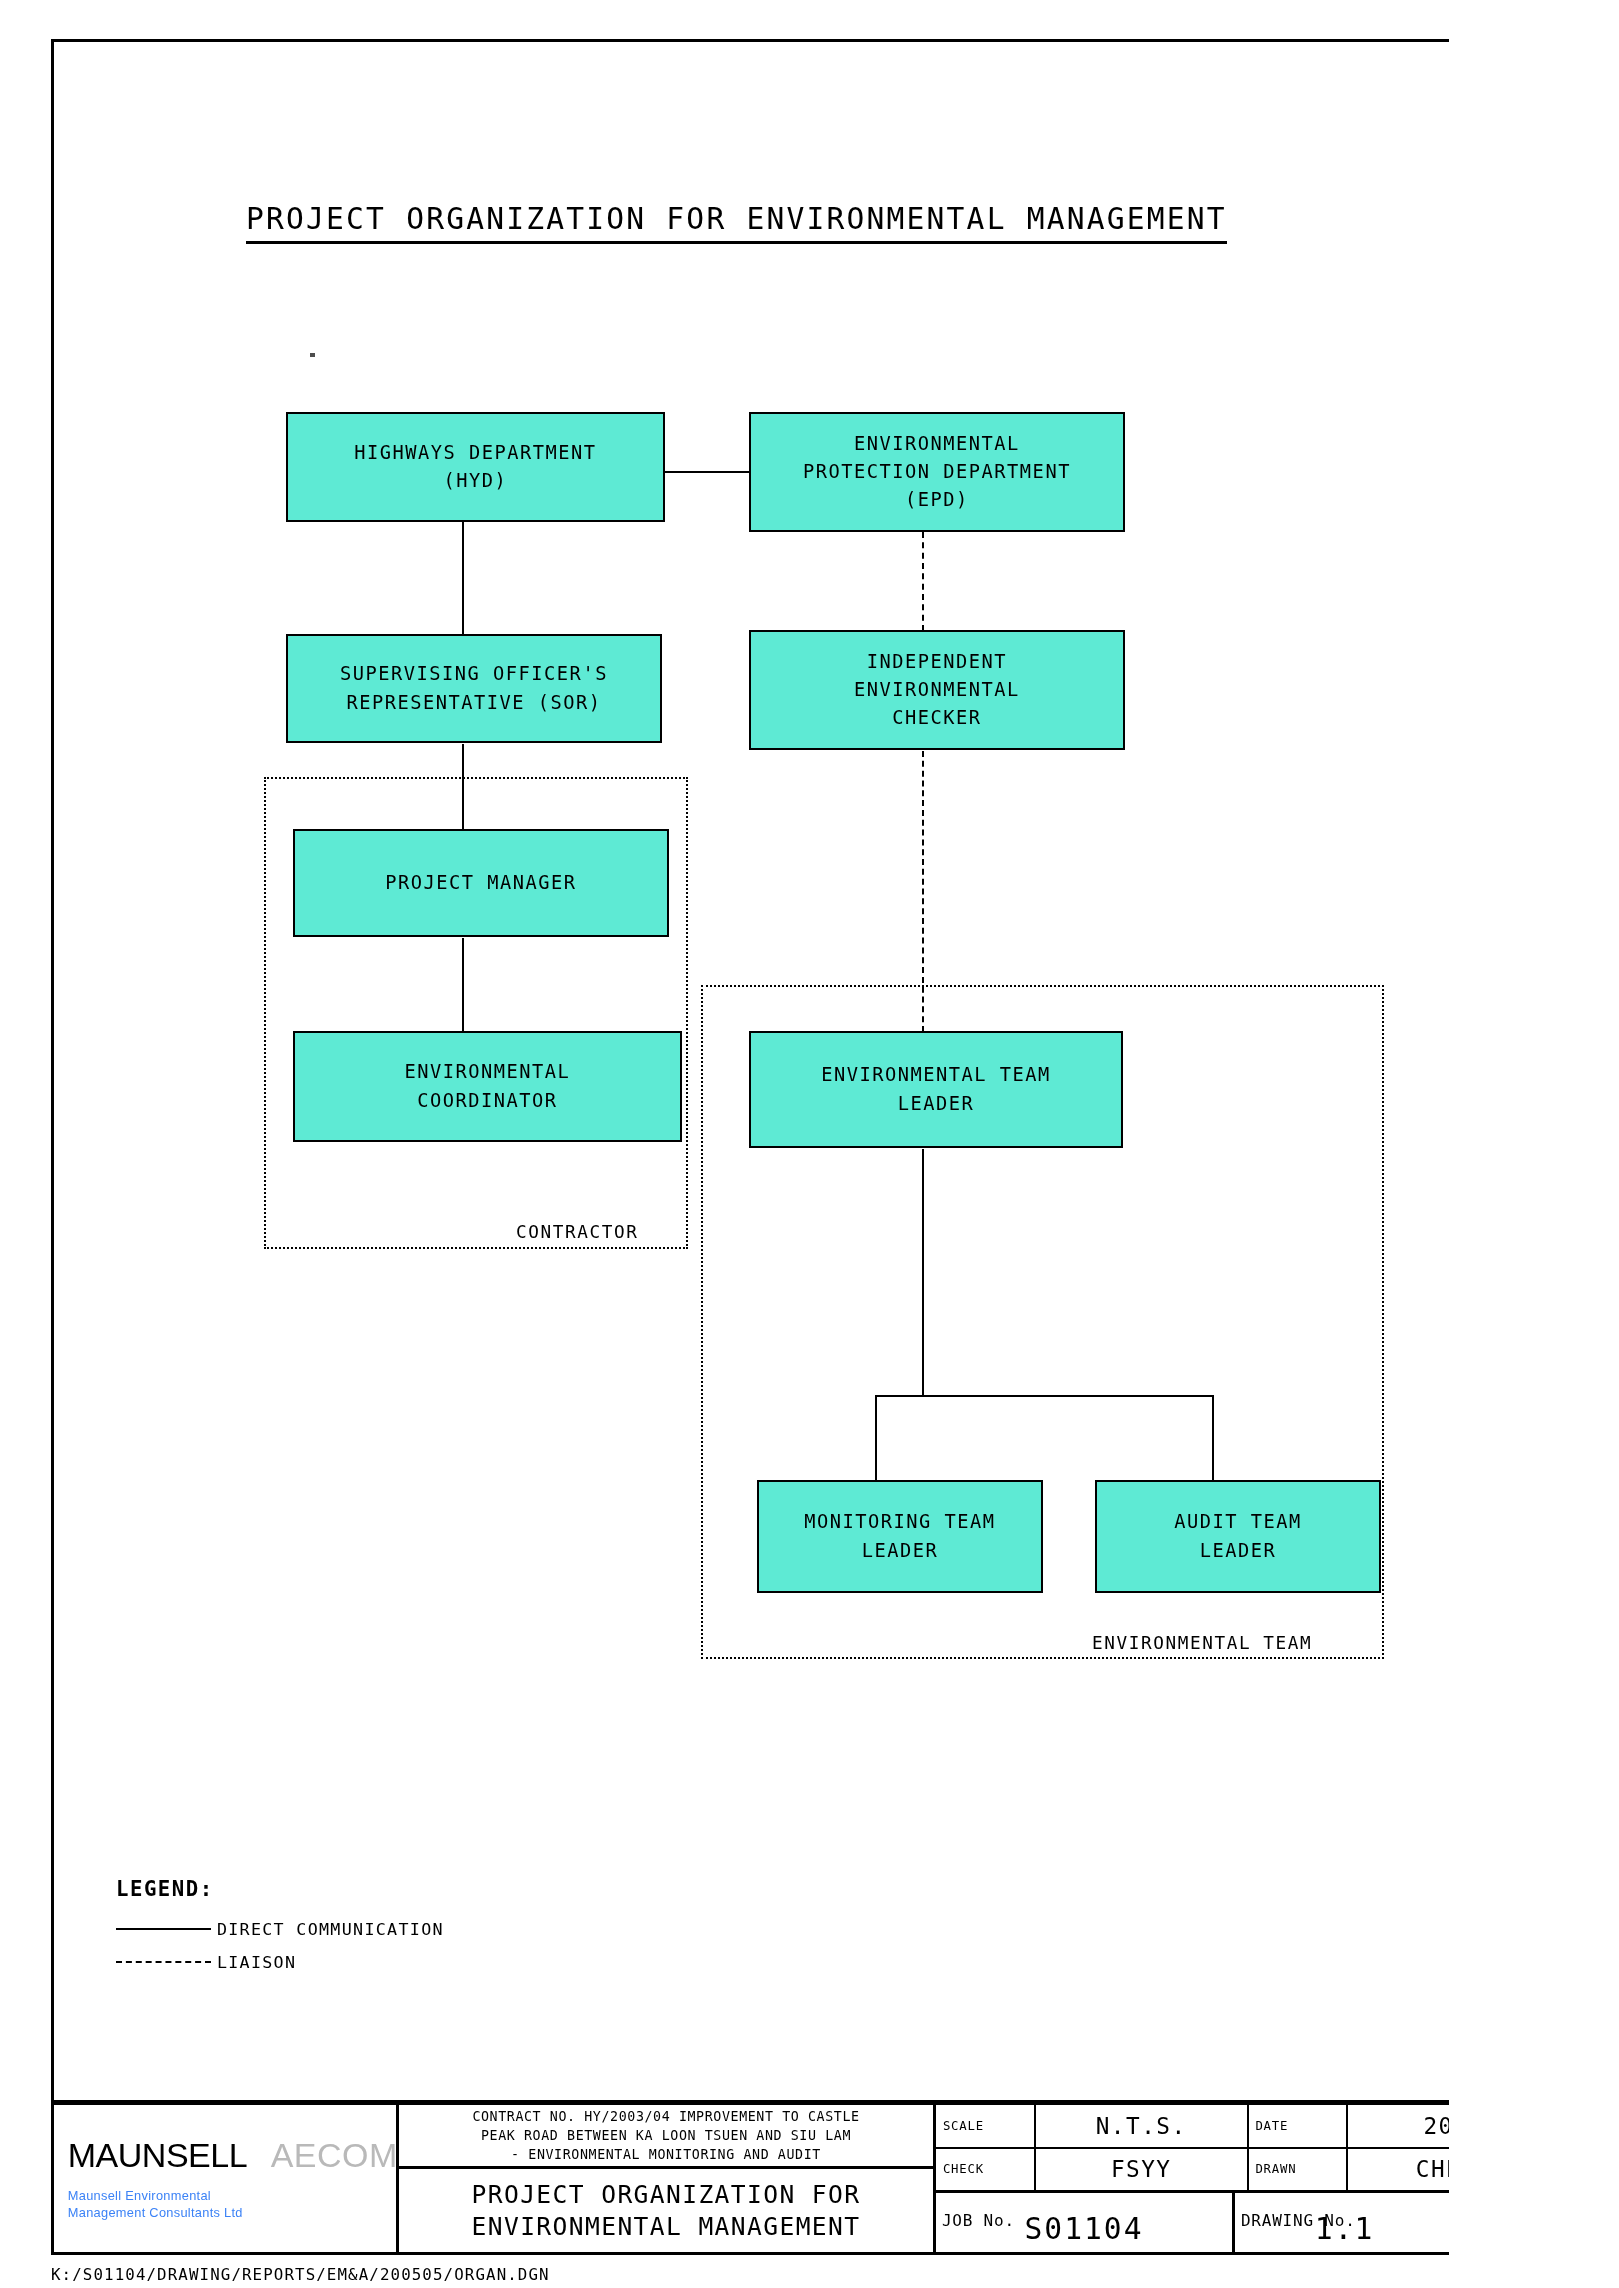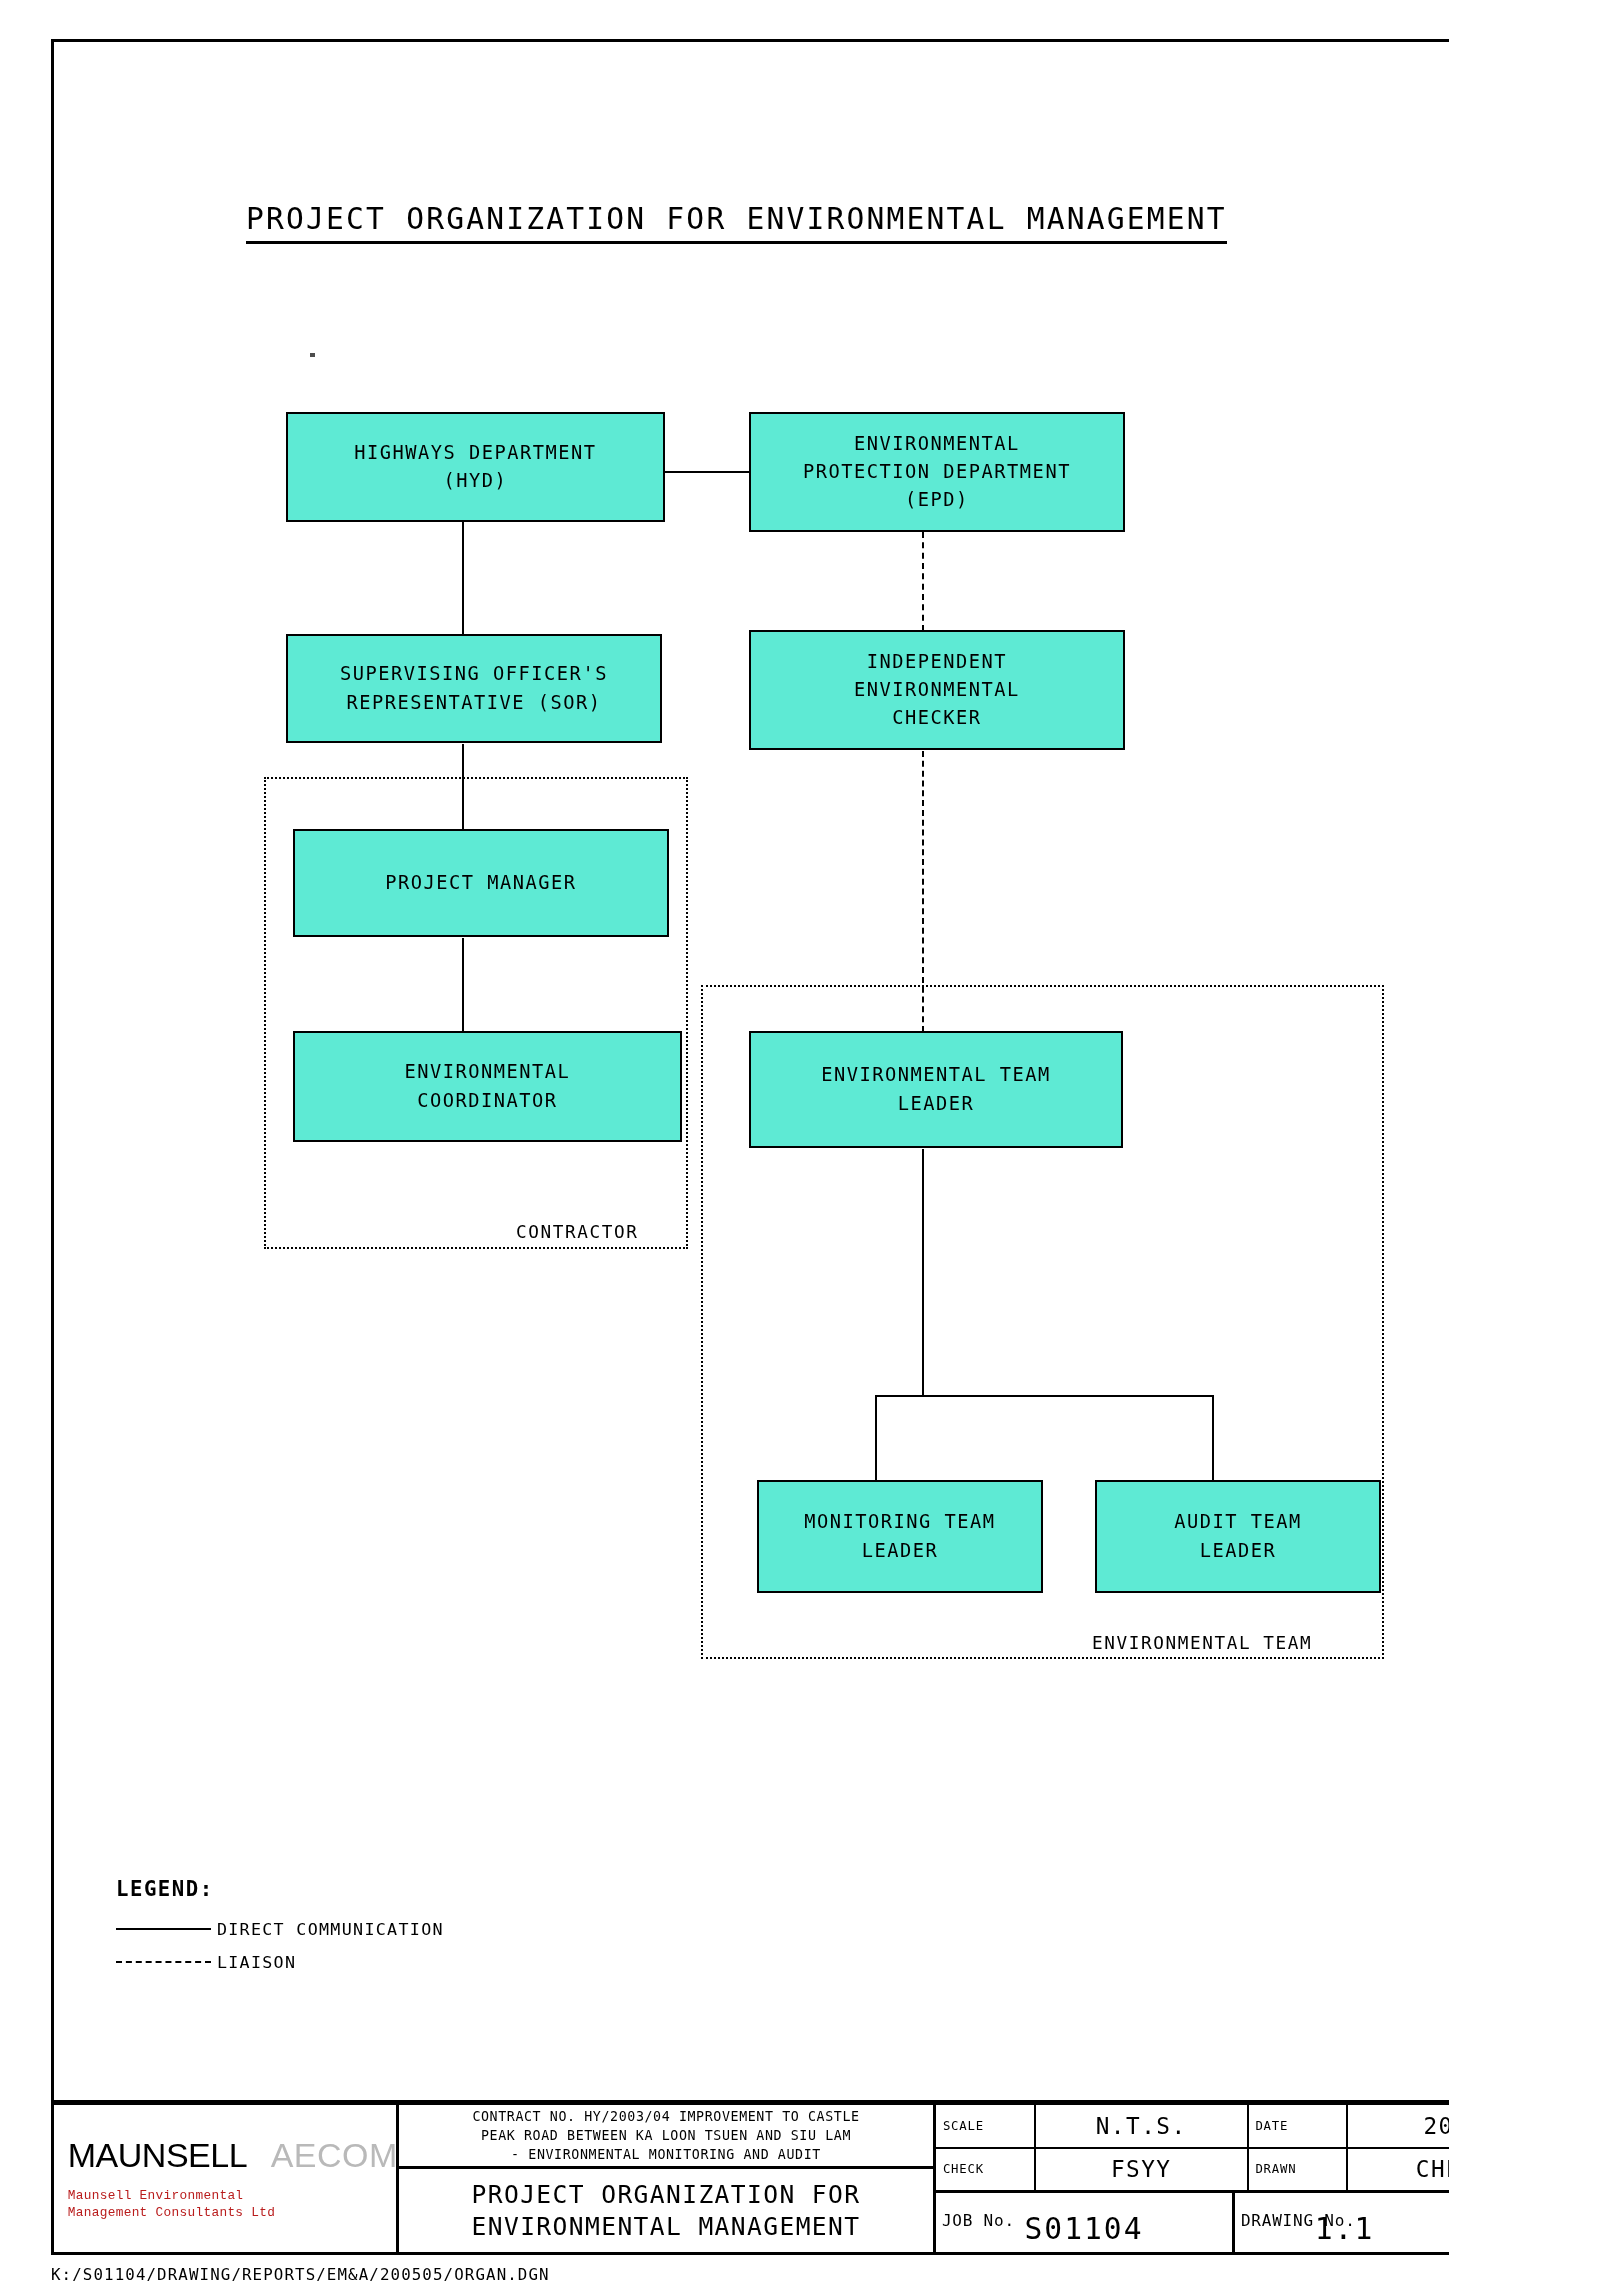--- a/index.html
+++ b/index.html
@@ -155,23 +155,23 @@
   }
   #logo-aecom {
     font-size: 34px;
     letter-spacing: 0.5px;
     color: #b9b9b9;
     font-weight: 400;
   }
   #logo-sub {
     margin-top: 9.9px;
     font-size: 12.8px;
-    color: #b91c1c;
+    color: #3b82f6;
     line-height: 1.35;
-    font-family: Liberation Mono, monospace;
+    font-family: Liberation Sans, sans-serif;
     letter-spacing: 0.3px;
   }
 
   #tb-desc {
     width: 537px;
     border-right: 3px solid #000;
     display: flex;
     flex-direction: column;
   }
   #tb-contract {

